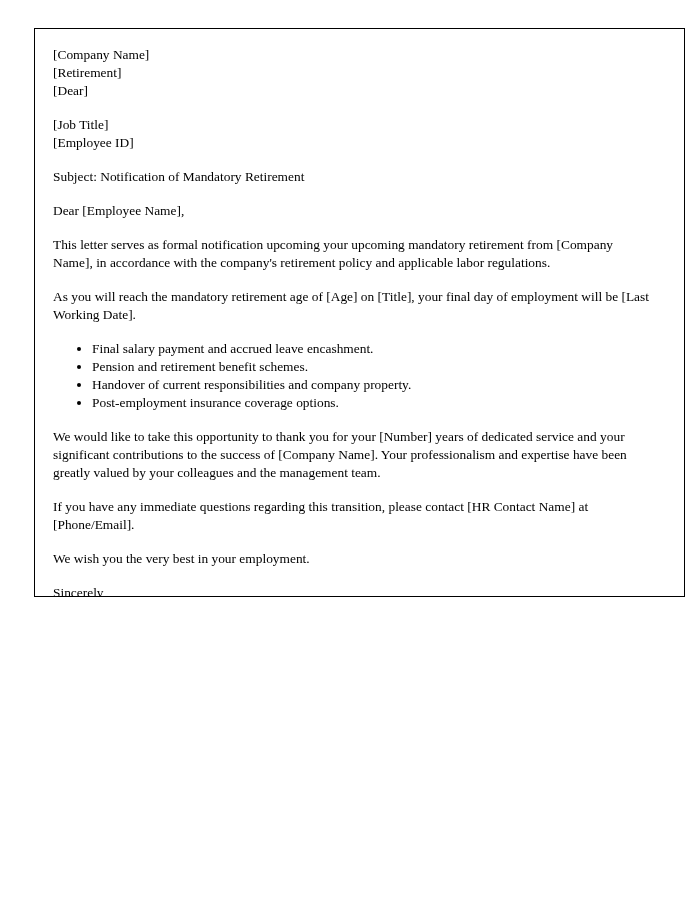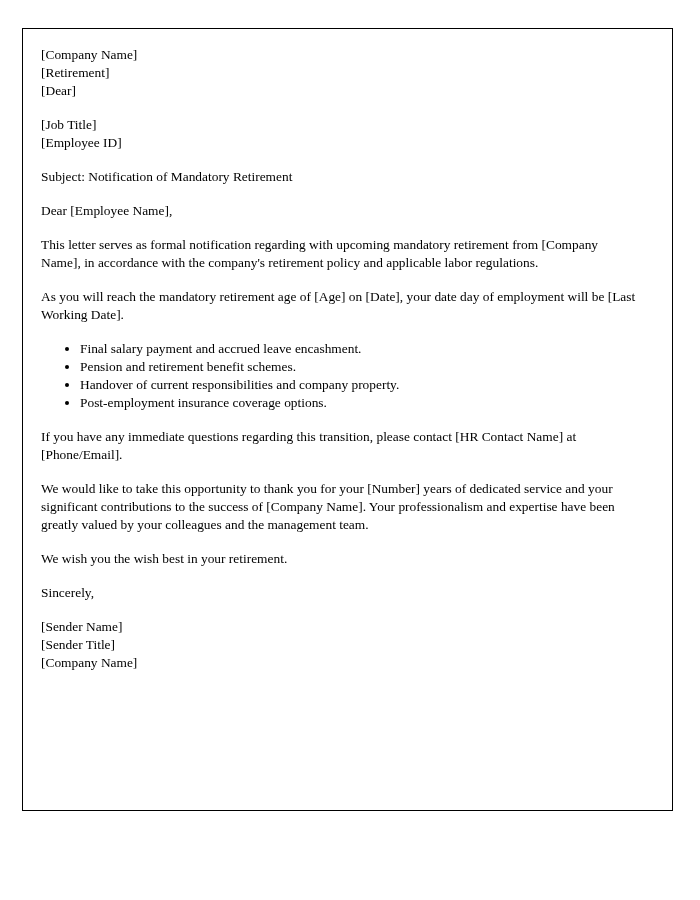--- a/index.html
+++ b/index.html
@@ -8,24 +8,24 @@
     height: 900px;
     background: #ffffff;
   }
   body {
     font-family: "Liberation Serif", "DejaVu Serif", serif;
     color: #000000;
     position: relative;
   }
   .page {
     position: absolute;
-    left: 22px;
+    left: 34px;
     top: 28px;
     width: 651px;
-    height: 783px;
+    height: 569px;
     border: 1px solid #000000;
     background: #ffffff;
     overflow: hidden;
     padding: 17px 32px 0 18px;
     font-size: 13.4px;
     line-height: 18px;
   }
   .block { margin-bottom: 16px; }
   .subject { font-weight: normal; }
   ul.bullets {
@@ -47,37 +47,37 @@
 
   <div class="block">
     <div>[Job Title]</div>
     <div>[Employee ID]</div>
   </div>
 
   <div class="block subject">Subject: Notification of Mandatory Retirement</div>
 
   <div class="block">Dear [Employee Name],</div>
 
-  <div class="block">This letter serves as formal notification regarding with upcoming mandatory retirement from [Company Name], in accordance with the company's retirement policy and applicable labor regulations.</div>
+  <div class="block">This letter serves as formal notification upcoming your upcoming mandatory retirement from [Company Name], in accordance with the company's retirement policy and applicable labor regulations.</div>
 
-  <div class="block">As you will reach the mandatory retirement age of [Age] on [Date], your date day of employment will be [Last Working Date].</div>
+  <div class="block">As you will reach the mandatory retirement age of [Age] on [Title], your final day of employment will be [Last Working Date].</div>
 
 
   <ul class="bullets">
     <li>Final salary payment and accrued leave encashment.</li>
     <li>Pension and retirement benefit schemes.</li>
     <li>Handover of current responsibilities and company property.</li>
     <li>Post-employment insurance coverage options.</li>
   </ul>
 
+  <div class="block">We would like to take this opportunity to thank you for your [Number] years of dedicated service and your significant contributions to the success of [Company Name]. Your professionalism and expertise have been greatly valued by your colleagues and the management team.</div>
+
   <div class="block">If you have any immediate questions regarding this transition, please contact [HR Contact Name] at [Phone/Email].</div>
 
-  <div class="block">We would like to take this opportunity to thank you for your [Number] years of dedicated service and your significant contributions to the success of [Company Name]. Your professionalism and expertise have been greatly valued by your colleagues and the management team.</div>
-
-  <div class="block">We wish you the wish best in your retirement.</div>
+  <div class="block">We wish you the very best in your employment.</div>
 
   <div class="block">Sincerely,</div>
 
 
   <div class="block">
     <div>[Sender Name]</div>
     <div>[Sender Title]</div>
     <div>[Company Name]</div>
   </div>
 

